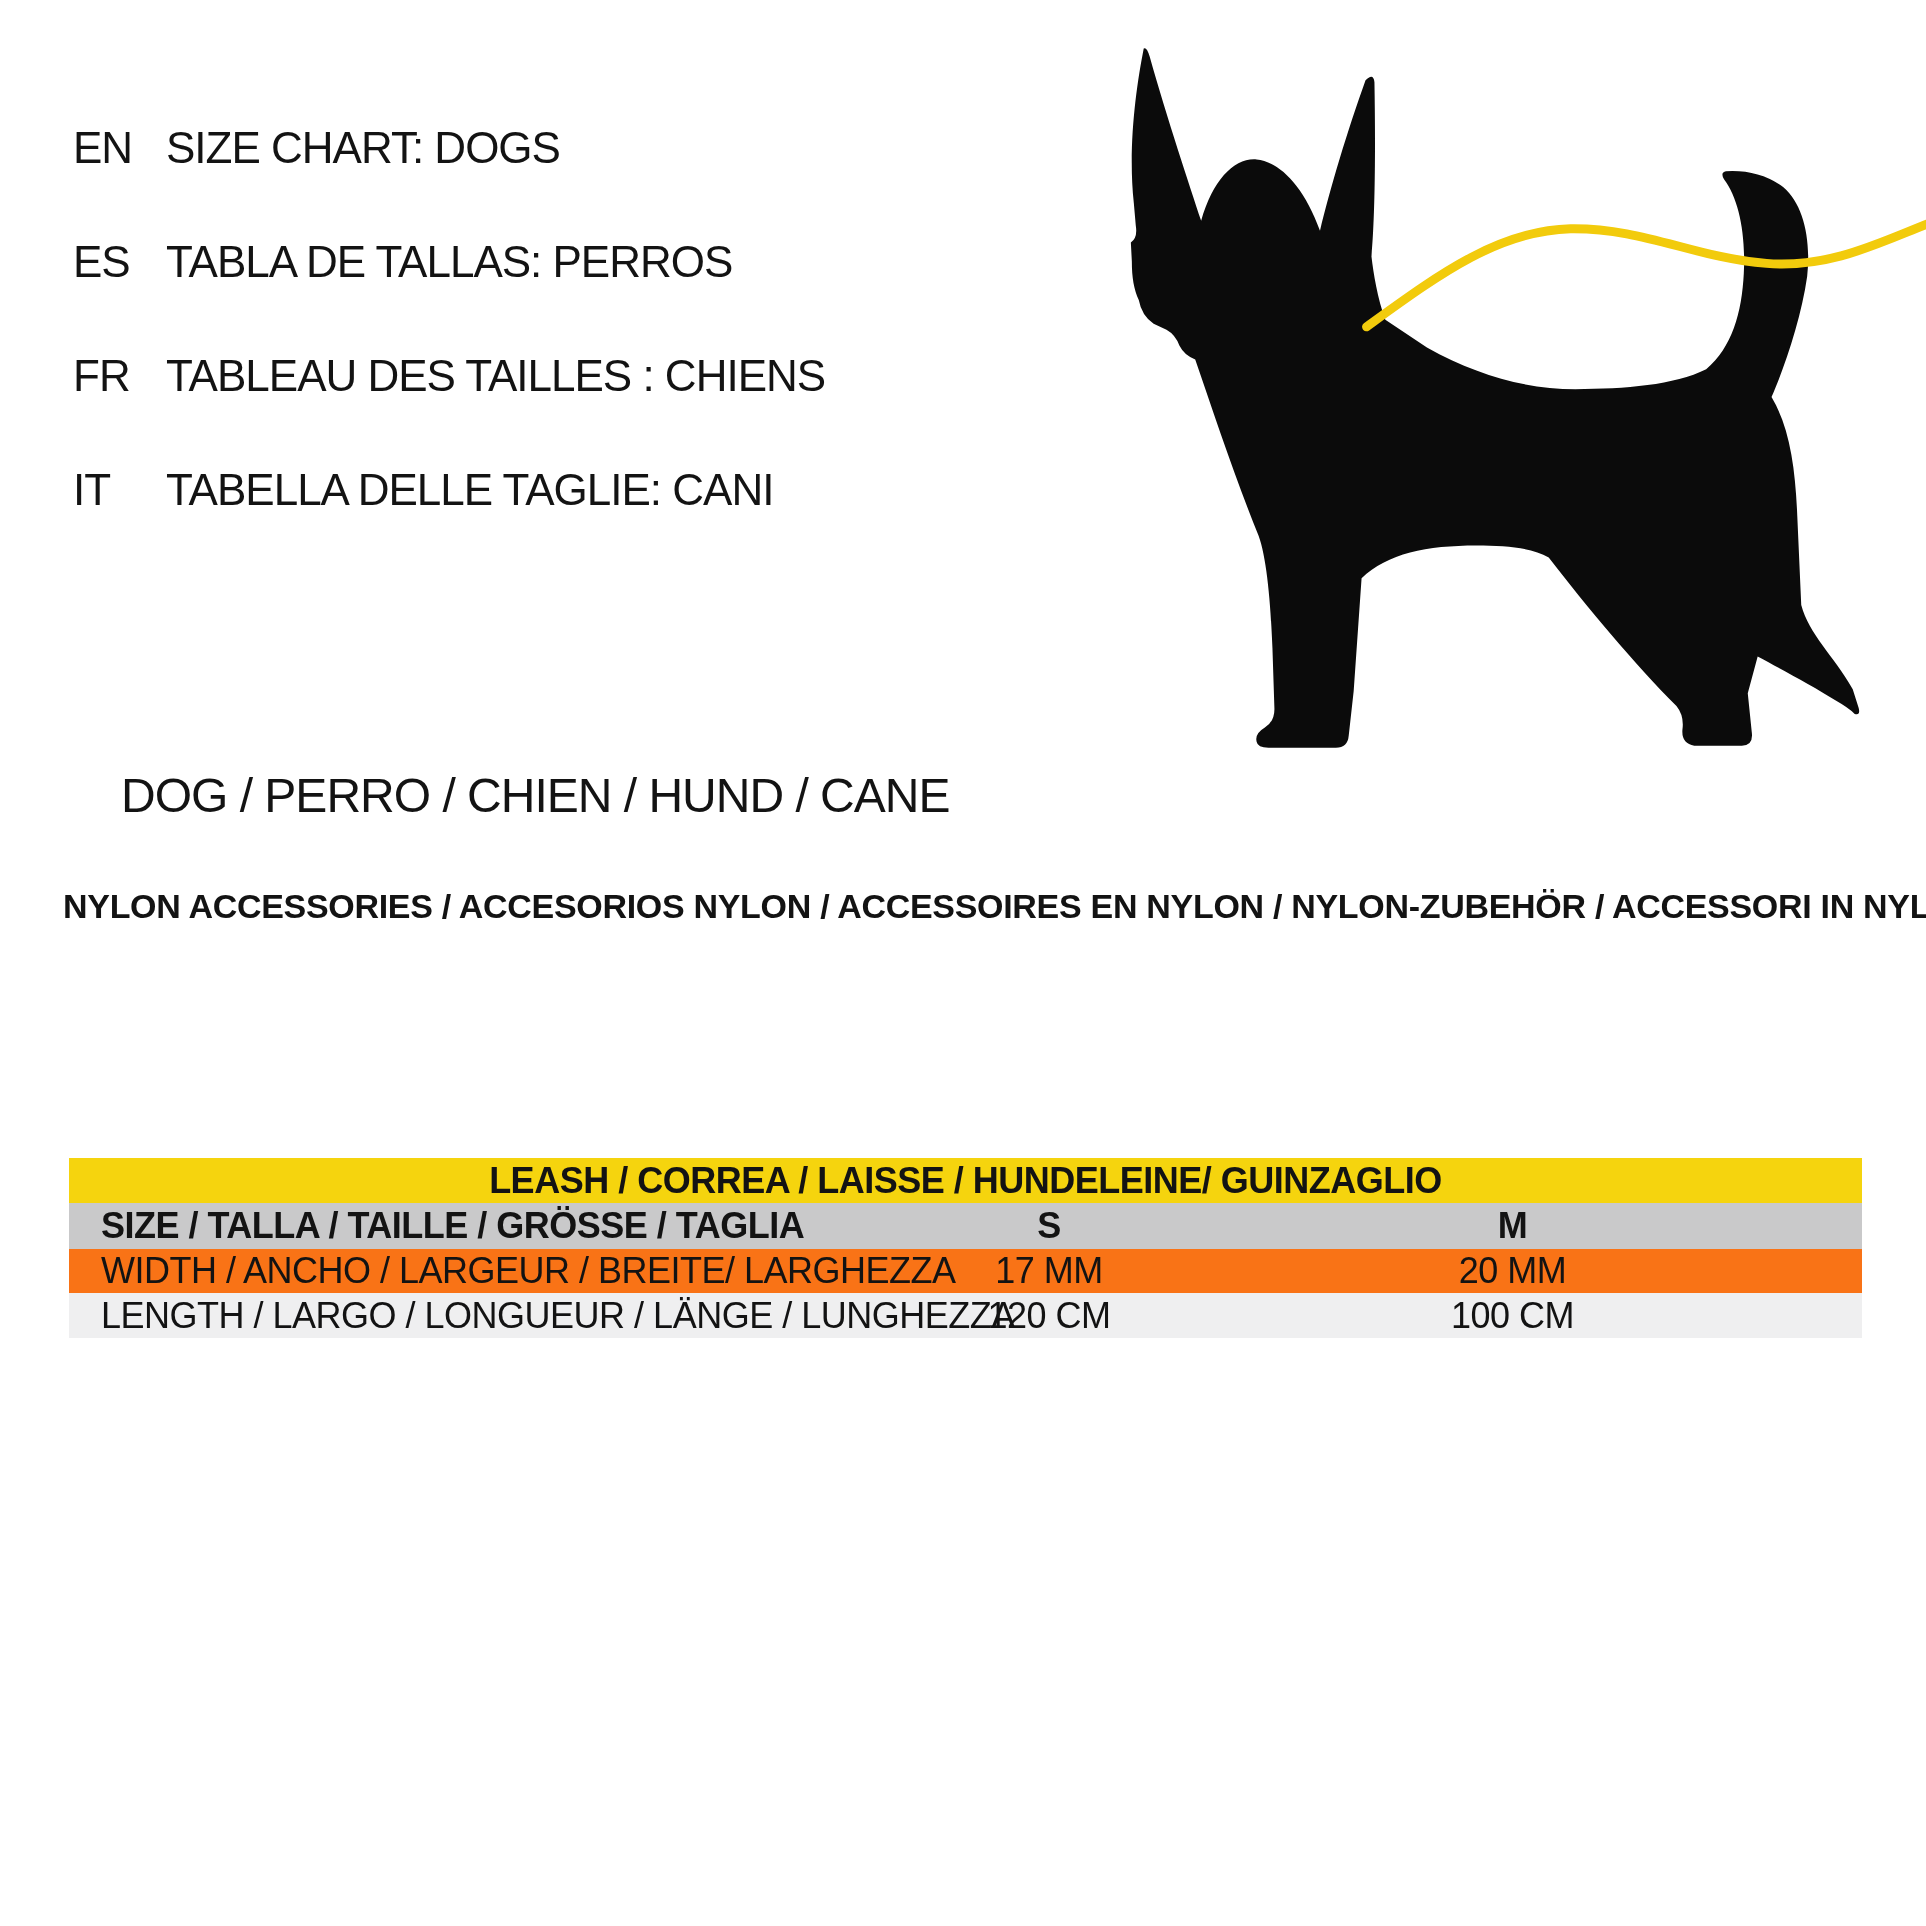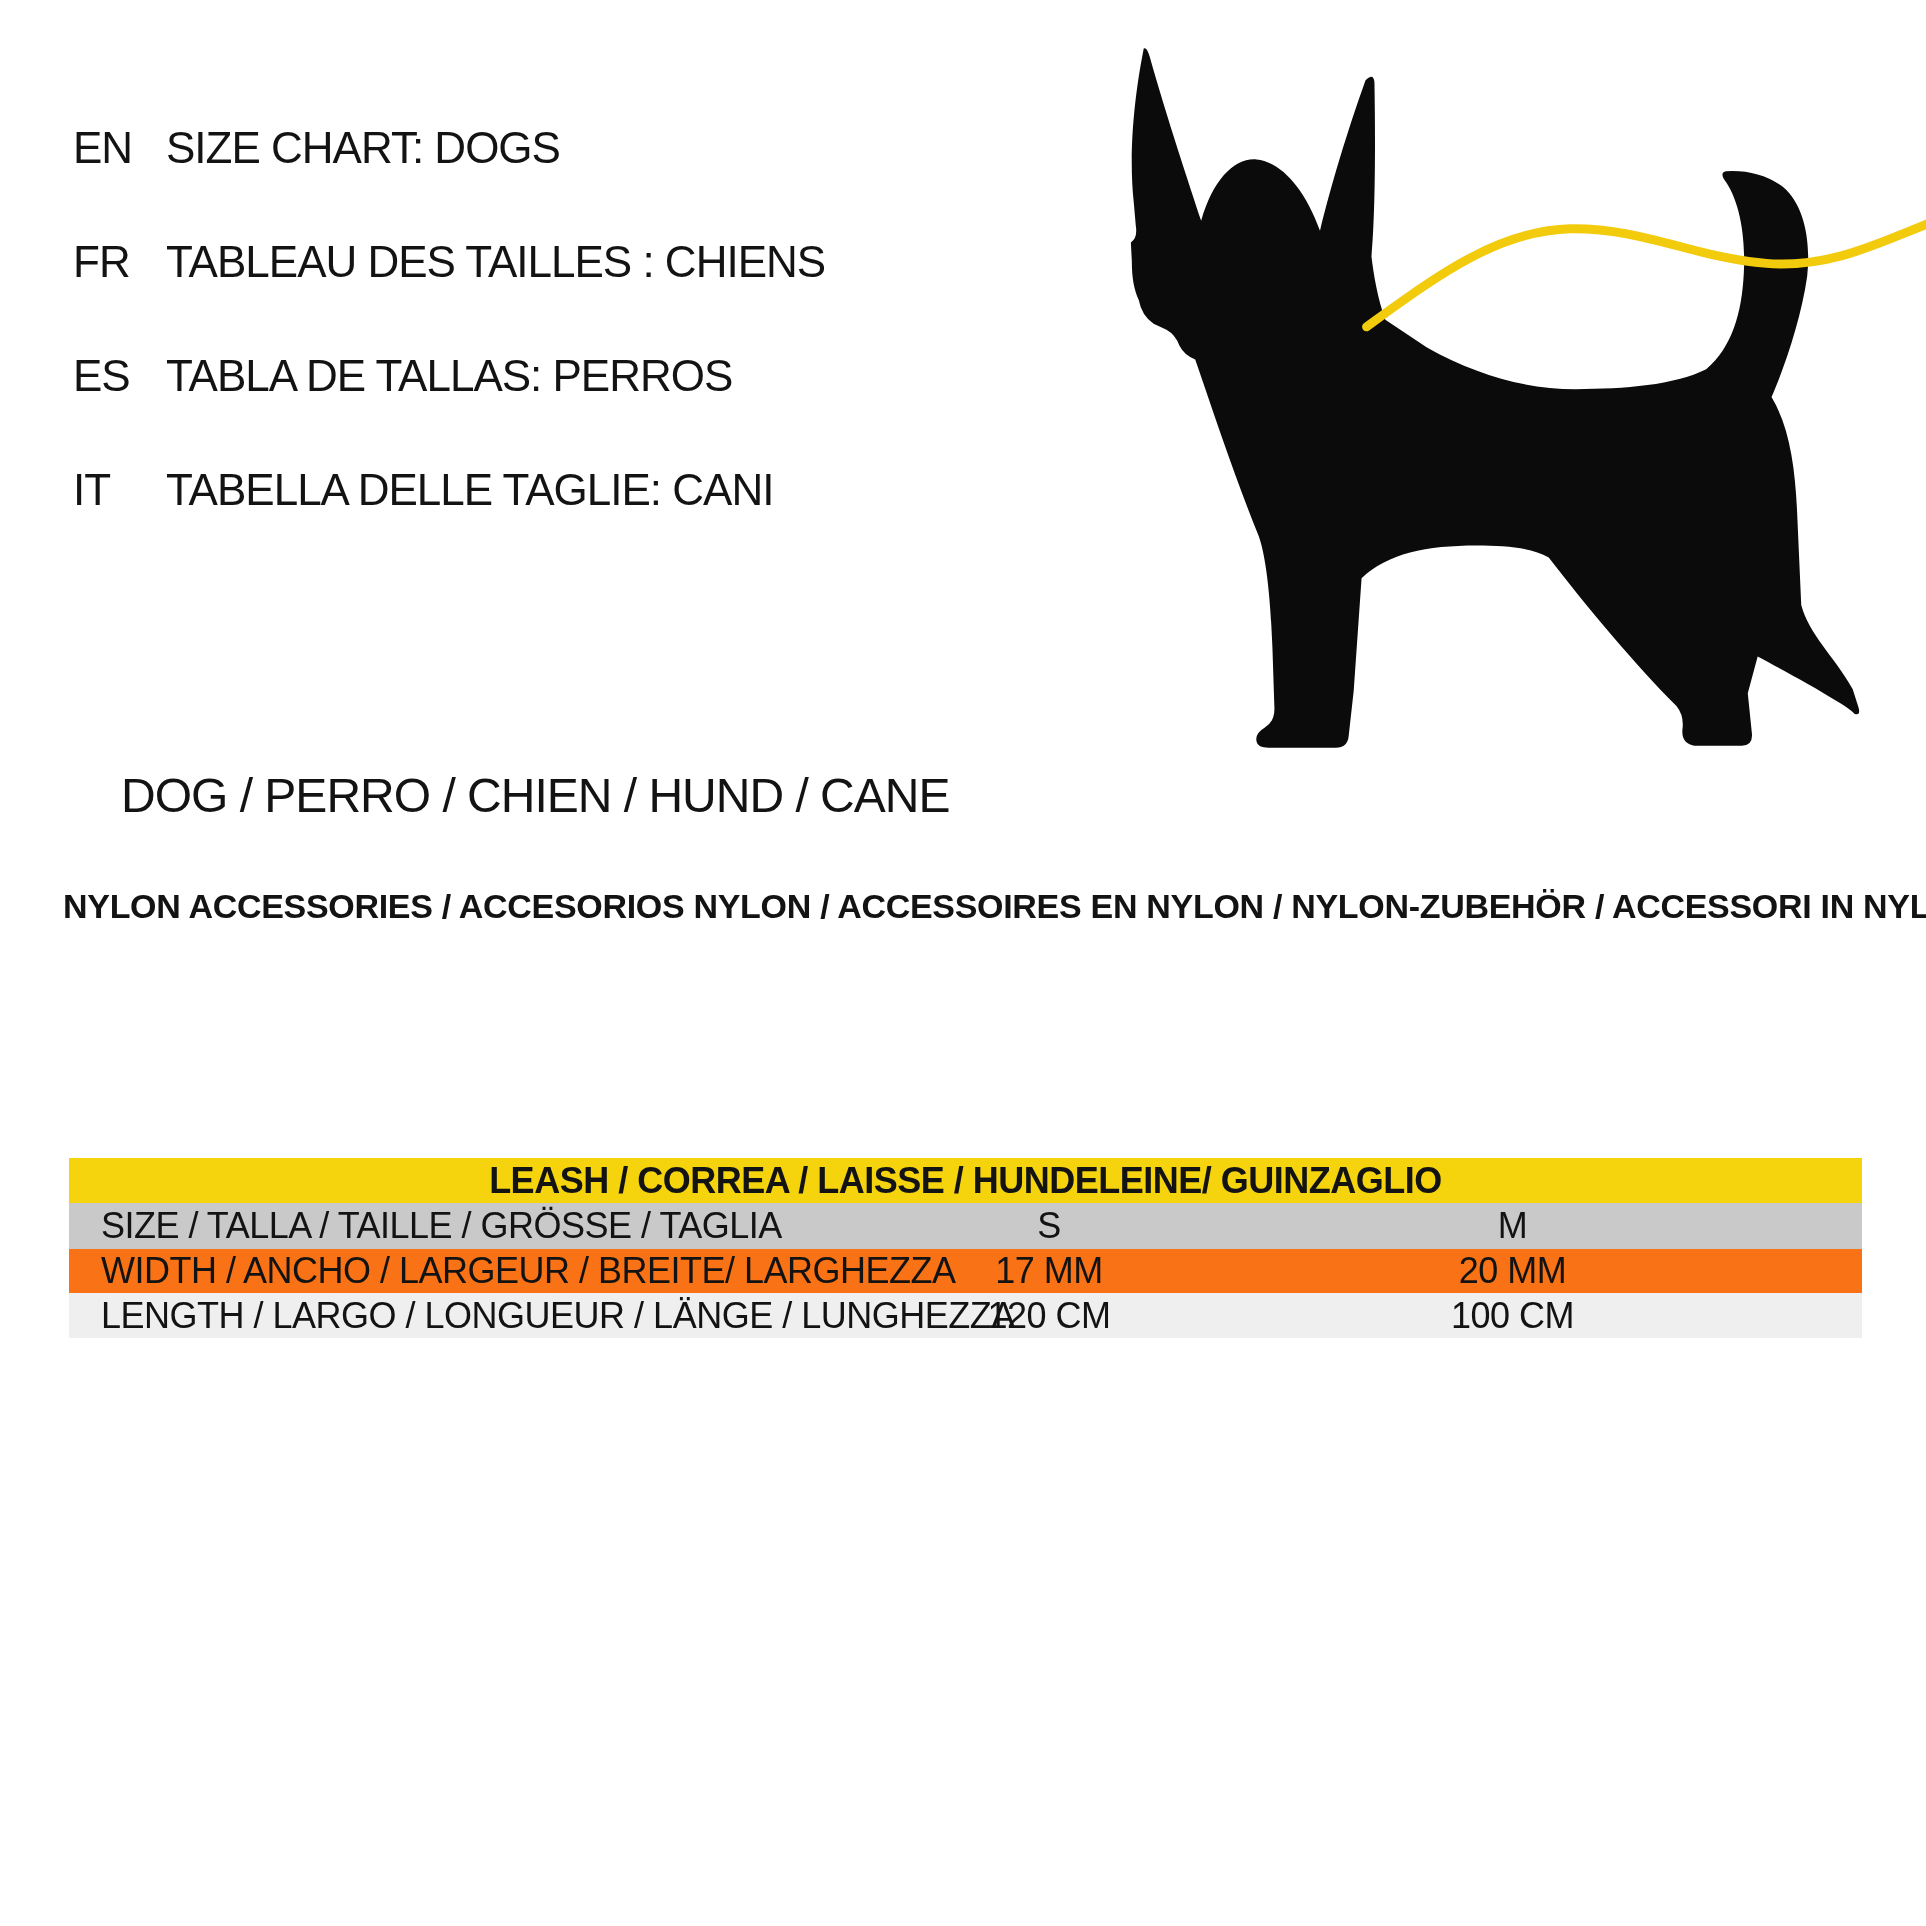--- a/index.html
+++ b/index.html
@@ -33,21 +33,21 @@
     height:45px;background:var(--yellow);
     display:flex;align-items:center;justify-content:center;
     font-size:36px;font-weight:700;letter-spacing:-0.5px;white-space:nowrap;
   }
   .trow{
     display:grid;grid-template-columns:866px 228px 1fr;
     align-items:center;font-size:36px;letter-spacing:-0.5px;white-space:nowrap;
   }
   .trow .c-label{padding-left:32px;text-align:left;}
   .trow .c-s,.trow .c-m{text-align:center;}
-  .row-size{height:46px;background:var(--gray-row);}
+  .row-size{height:46px;background:var(--gray-row);font-weight:bold;}
   .row-width{height:44px;background:#f97316;}
   .row-length{height:45px;background:var(--light-row);}
 </style>
 </head>
 <body>
 
 <svg class="dog-svg" viewBox="0 0 1946 1946" aria-hidden="true">
   <path d="M 1155 49
            C 1147 90 1139 150 1145 205
            L 1147 228 Q 1149 240 1142 245 L 1143 264
@@ -90,26 +90,26 @@
            C 1660 230 1710 260 1784 266
            C 1850 271 1900 244 1952 224" stroke="#F2CB0C"></path>
 </svg>
 
 <div class="lang-block">
   <div class="lang-row">
     <span class="code">EN</span>
     <span>SIZE CHART: DOGS</span>
   </div>
   <div class="lang-row">
+    <span class="code">ES</span>
+    <span>TABLA DE TALLAS: PERROS</span>
+  </div>
+  <div class="lang-row">
     <span class="code">FR</span>
     <span>TABLEAU DES TAILLES : CHIENS</span>
-  </div>
-  <div class="lang-row">
-    <span class="code">ES</span>
-    <span>TABLA DE TALLAS: PERROS</span>
   </div>
   <div class="lang-row">
     <span class="code">IT</span>
     <span>TABELLA DELLE TAGLIE: CANI</span>
   </div>
 </div>
 
 <div class="dog-caption">DOG / PERRO / CHIEN / HUND / CANE</div>
 
 <div class="category-line">NYLON ACCESSORIES / ACCESORIOS NYLON / ACCESSOIRES EN NYLON / NYLON-ZUBEHÖR / ACCESSORI IN NYLON</div>

